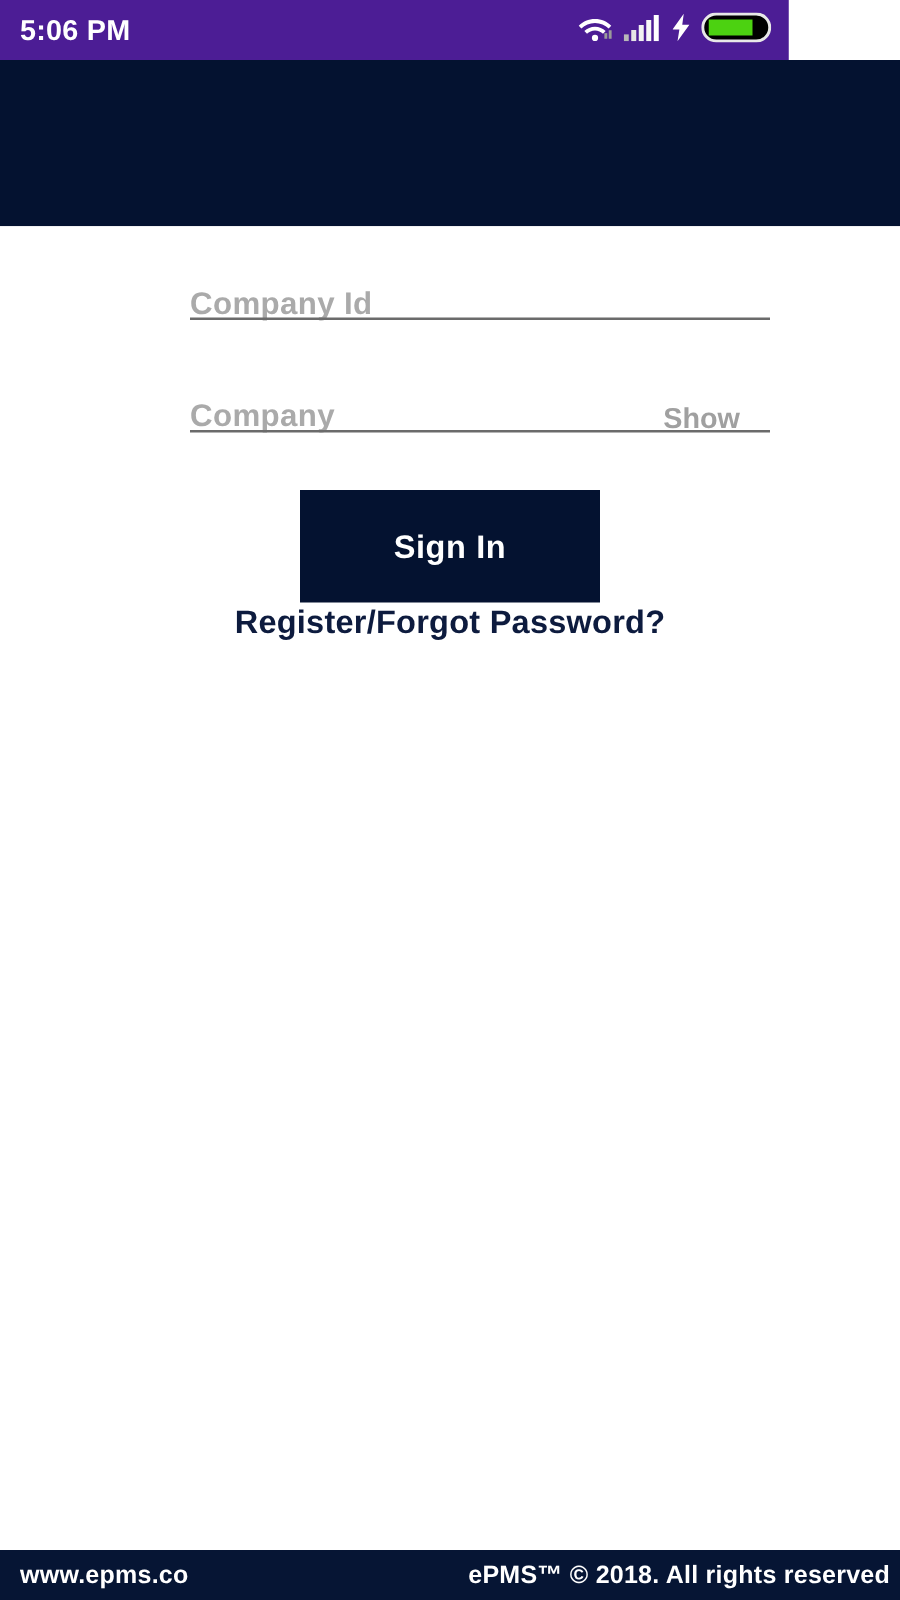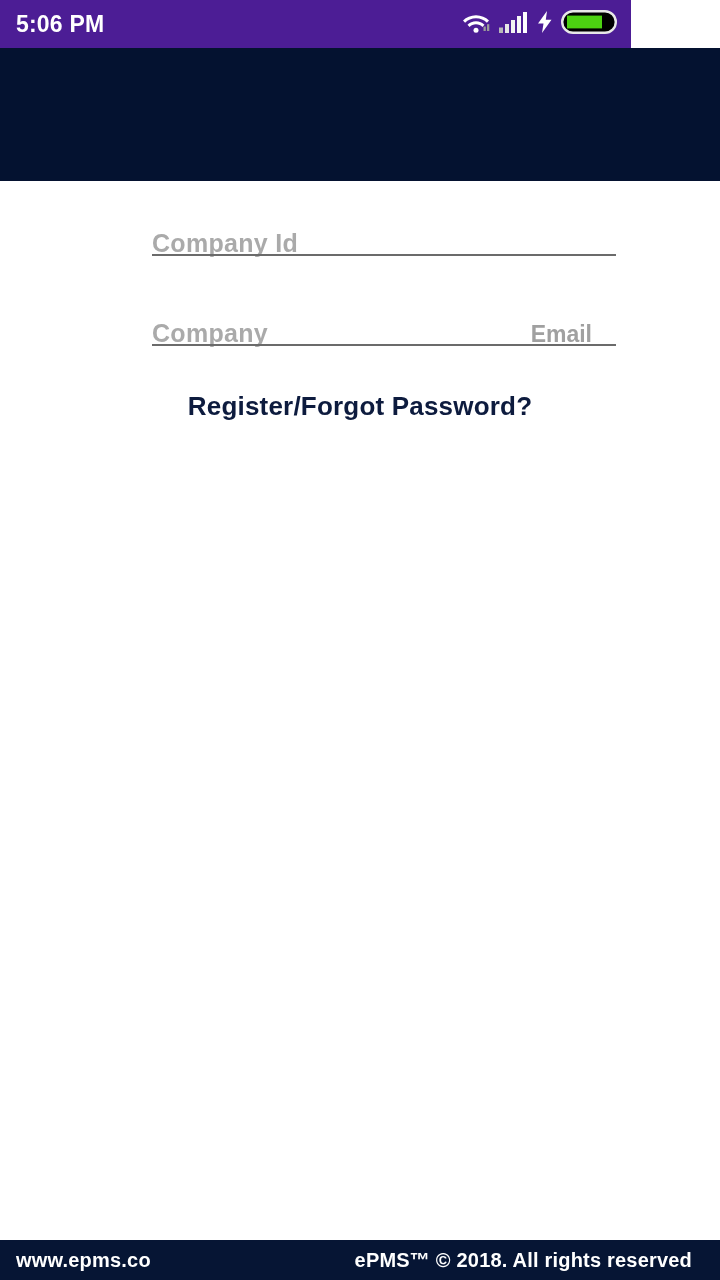--- a/index.html
+++ b/index.html
@@ -140,21 +140,21 @@
   .footer-bar {
     position: absolute;
     left: 0;
     top: 1240px;
     width: 720px;
     height: 40px;
     background: #061534;
     display: flex;
     align-items: center;
     justify-content: space-between;
-    padding: 0 28px 0 16px;
+    padding: 0 8px 0 16px;
     box-sizing: border-box;
   }
   .footer-text {
     color: #ffffff;
     font-size: 20px;
     font-weight: bold;
     letter-spacing: 0.2px;
     line-height: 1;
     white-space: nowrap;
     text-decoration: none;
@@ -215,25 +215,26 @@
       <span class="field-placeholder">Company Id</span>
       <span class="field-action"></span>
     </div>
     <div class="field-underline"></div>
   </div>
 
 
   <div class="field">
     <div class="field-row">
       <span class="field-placeholder">Company</span>
-      <span class="field-action">Email</span>
+      <span class="field-action">Show</span>
     </div>
     <div class="field-underline"></div>
   </div>
 
+  <button class="signin-button">Sign In</button>
 
   <a class="register-link">Register/Forgot Password?</a>
 
 </div>
 
 <div class="footer-bar">
   <span class="footer-text">www.epms.co</span>
   <span class="footer-text">ePMS™ © 2018. All rights reserved</span>
 </div>
 

